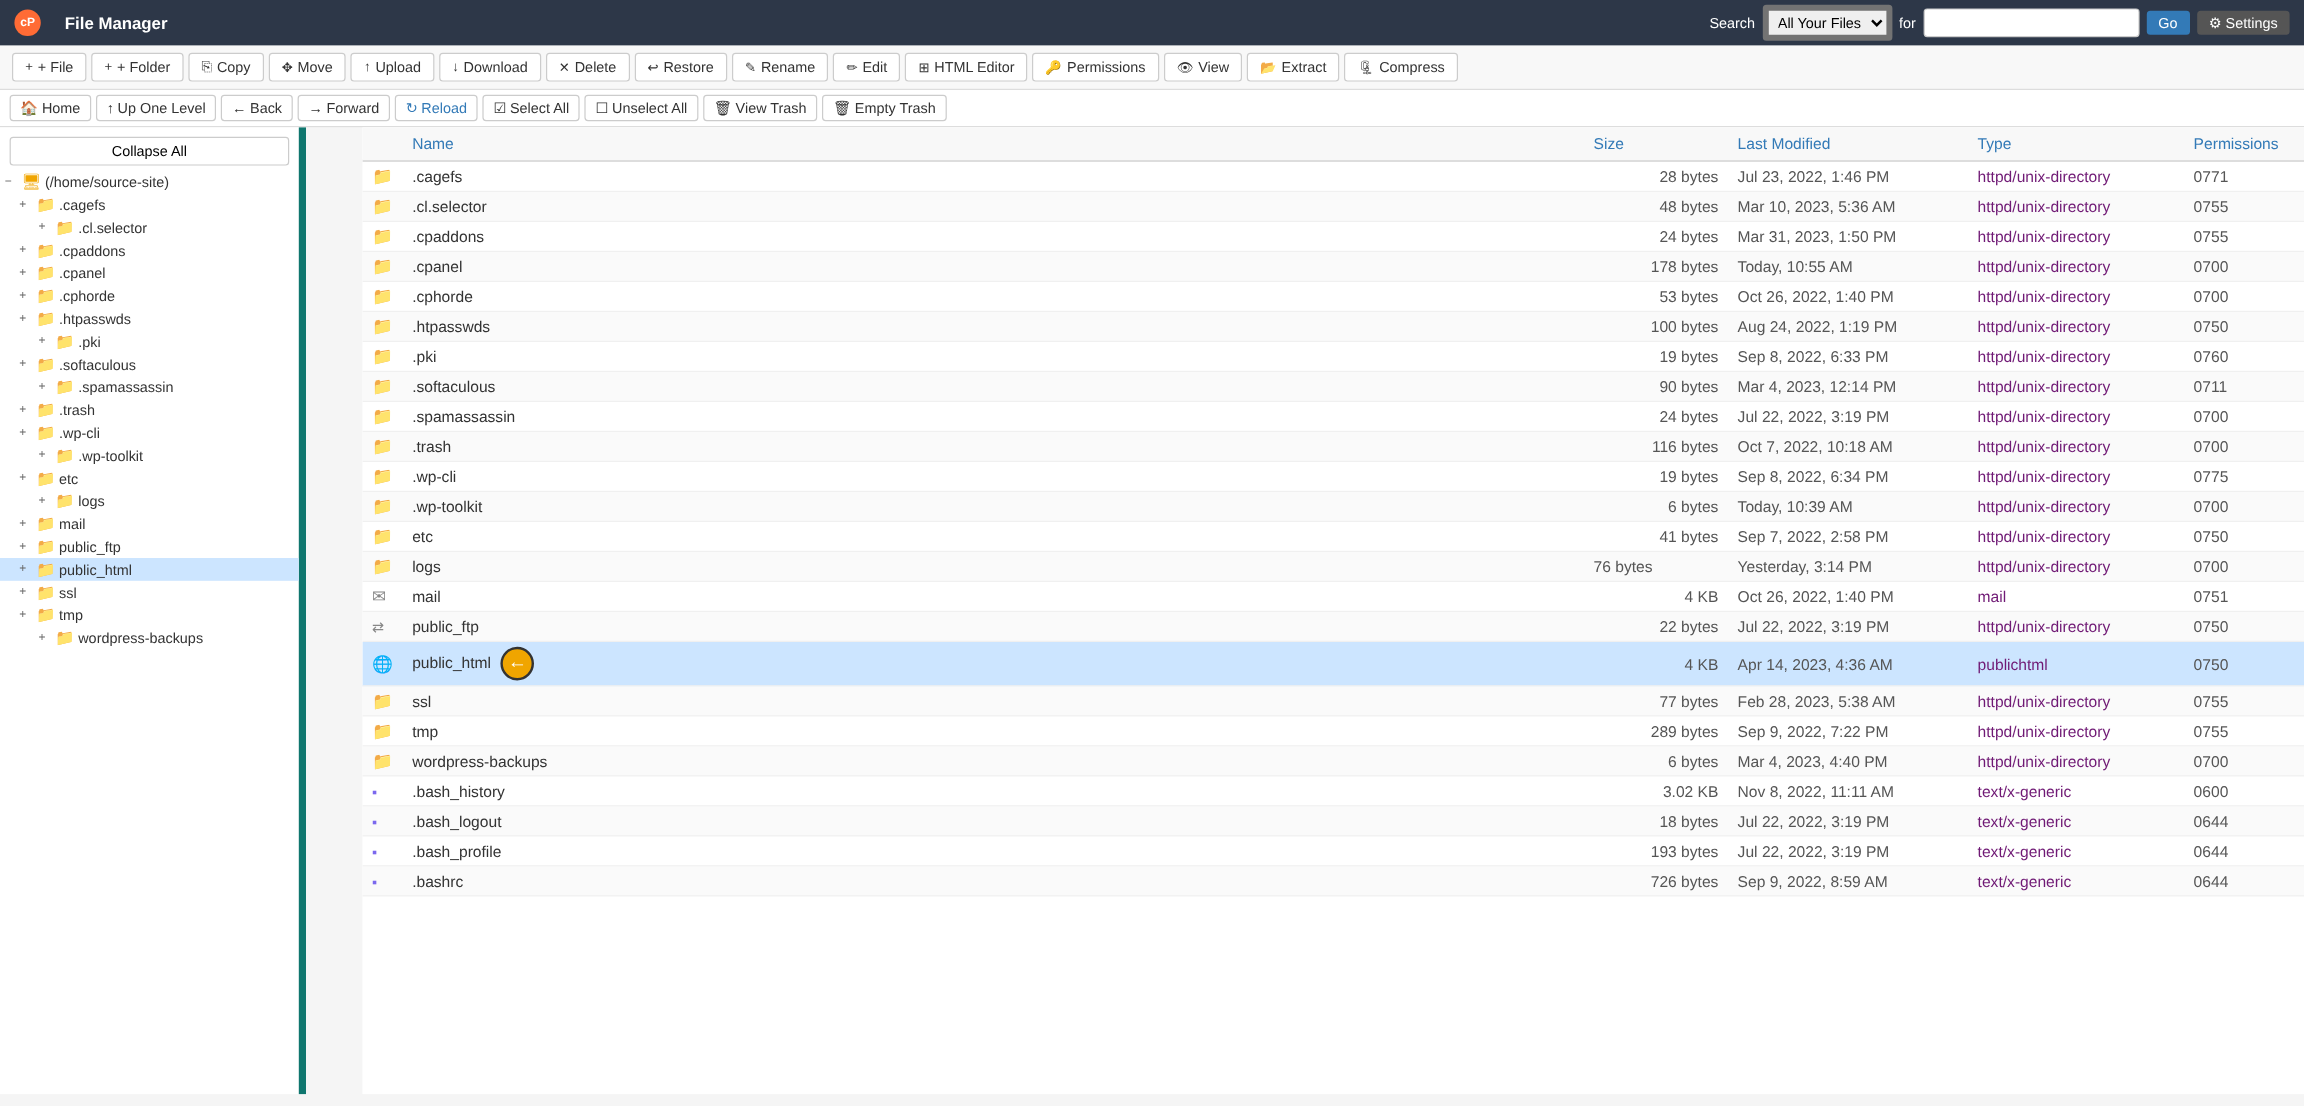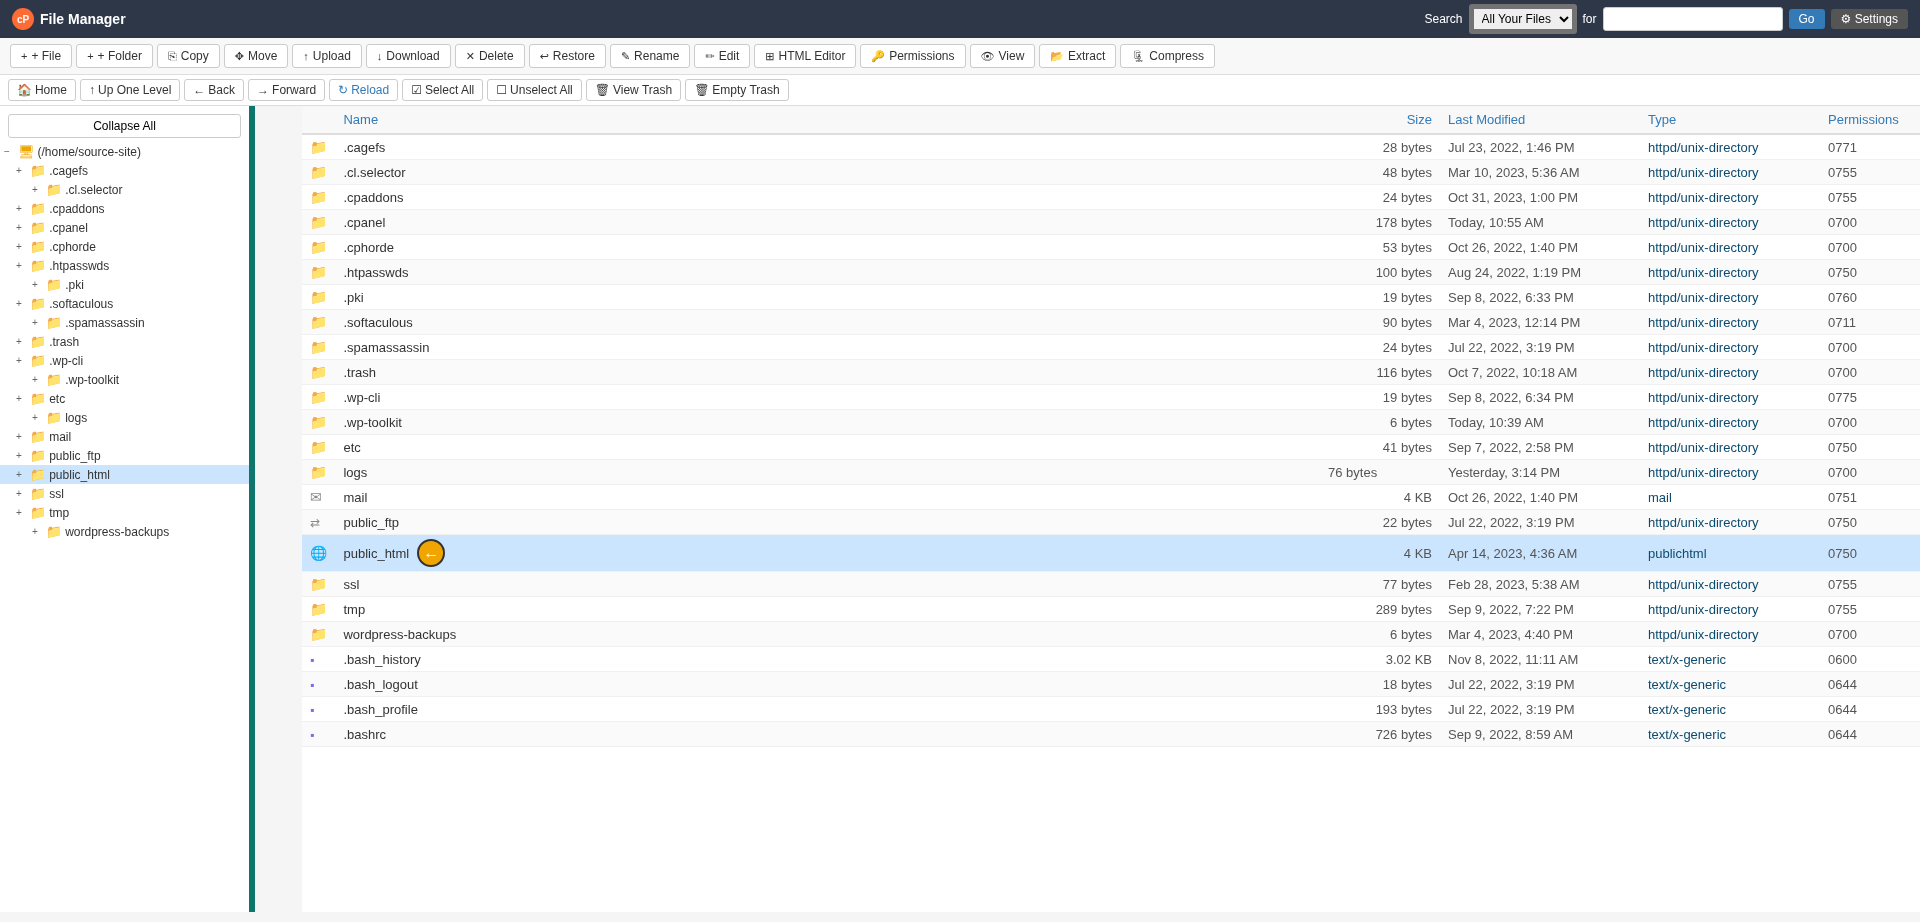--- a/index.html
+++ b/index.html
@@ -11,21 +11,21 @@
       color: white;
       padding: 6px 12px;
       display: flex;
       align-items: center;
       gap: 16px;
       height: 38px;
     }
     .header-logo {
       display: flex;
       align-items: center;
-      gap: 6px;
+      gap: 20px;
       font-size: 14px;
       font-weight: bold;
     }
     .cpanel-icon {
       width: 22px;
       height: 22px;
       background: #ff6b35;
       border-radius: 50%;
       display: flex;
       align-items: center;
@@ -193,21 +193,21 @@
       padding: 4px 8px;
       white-space: nowrap;
     }
     .file-row-icon { width: 20px; color: #f0a500; font-size: 14px; }
     .file-row-icon.mail-icon { color: #888; }
     .file-row-icon.globe-icon { color: #337ab7; }
     .file-row-icon.text-icon { color: #7b68ee; font-size: 12px; }
     .name-cell { color: #333; }
     .size-cell { text-align: right; color: #555; }
     .date-cell { color: #555; }
-    .type-cell { color: #0c4a6e; }
+    .type-cell { color: #701a75; }
     .perm-cell { color: #555; }
 
     
     .back-arrow {
       display: inline-flex;
       align-items: center;
       justify-content: center;
       width: 28px;
       height: 28px;
       background: #f0a500;
@@ -482,21 +482,21 @@
   </div>
       </div>
   </div>
 
   <div class="file-list">
     <table>
       <thead>
         <tr>
           <th style="width:20px"></th>
           <th>Name</th>
-          <th style="width:120px;text-align:right">Size</th>
+          <th style="width:120px;">Size</th>
           <th style="width:200px">Last Modified</th>
           <th style="width:180px">Type</th>
           <th style="width:100px">Permissions</th>
         </tr>
       </thead>
       <tbody id="file-table-body">
       <tr>
     <td class="file-row-icon"><span class="file-row-icon">📁</span></td>
     <td class="name-cell">.cagefs</td>
     <td class="size-cell" style="">28 bytes</td>
@@ -509,21 +509,21 @@
     <td class="name-cell">.cl.selector</td>
     <td class="size-cell" style="text-align:right">48 bytes</td>
     <td class="date-cell">Mar 10, 2023, 5:36 AM</td>
     <td class="type-cell">httpd/unix-directory</td>
     <td class="perm-cell">0755</td>
   </tr>
           <tr>
     <td class="file-row-icon"><span class="file-row-icon">📁</span></td>
     <td class="name-cell">.cpaddons</td>
     <td class="size-cell" style="text-align:right">24 bytes</td>
-    <td class="date-cell">Oct 31, 2023, 1:00 PM</td>
+    <td class="date-cell">Mar 31, 2023, 1:50 PM</td>
     <td class="type-cell">httpd/unix-directory</td>
     <td class="perm-cell">0755</td>
   </tr>
           <tr>
     <td class="file-row-icon"><span class="file-row-icon">📁</span></td>
     <td class="name-cell">.cpanel</td>
     <td class="size-cell" style="text-align:right">178 bytes</td>
     <td class="date-cell">Today, 10:55 AM</td>
     <td class="type-cell">httpd/unix-directory</td>
     <td class="perm-cell">0700</td>

